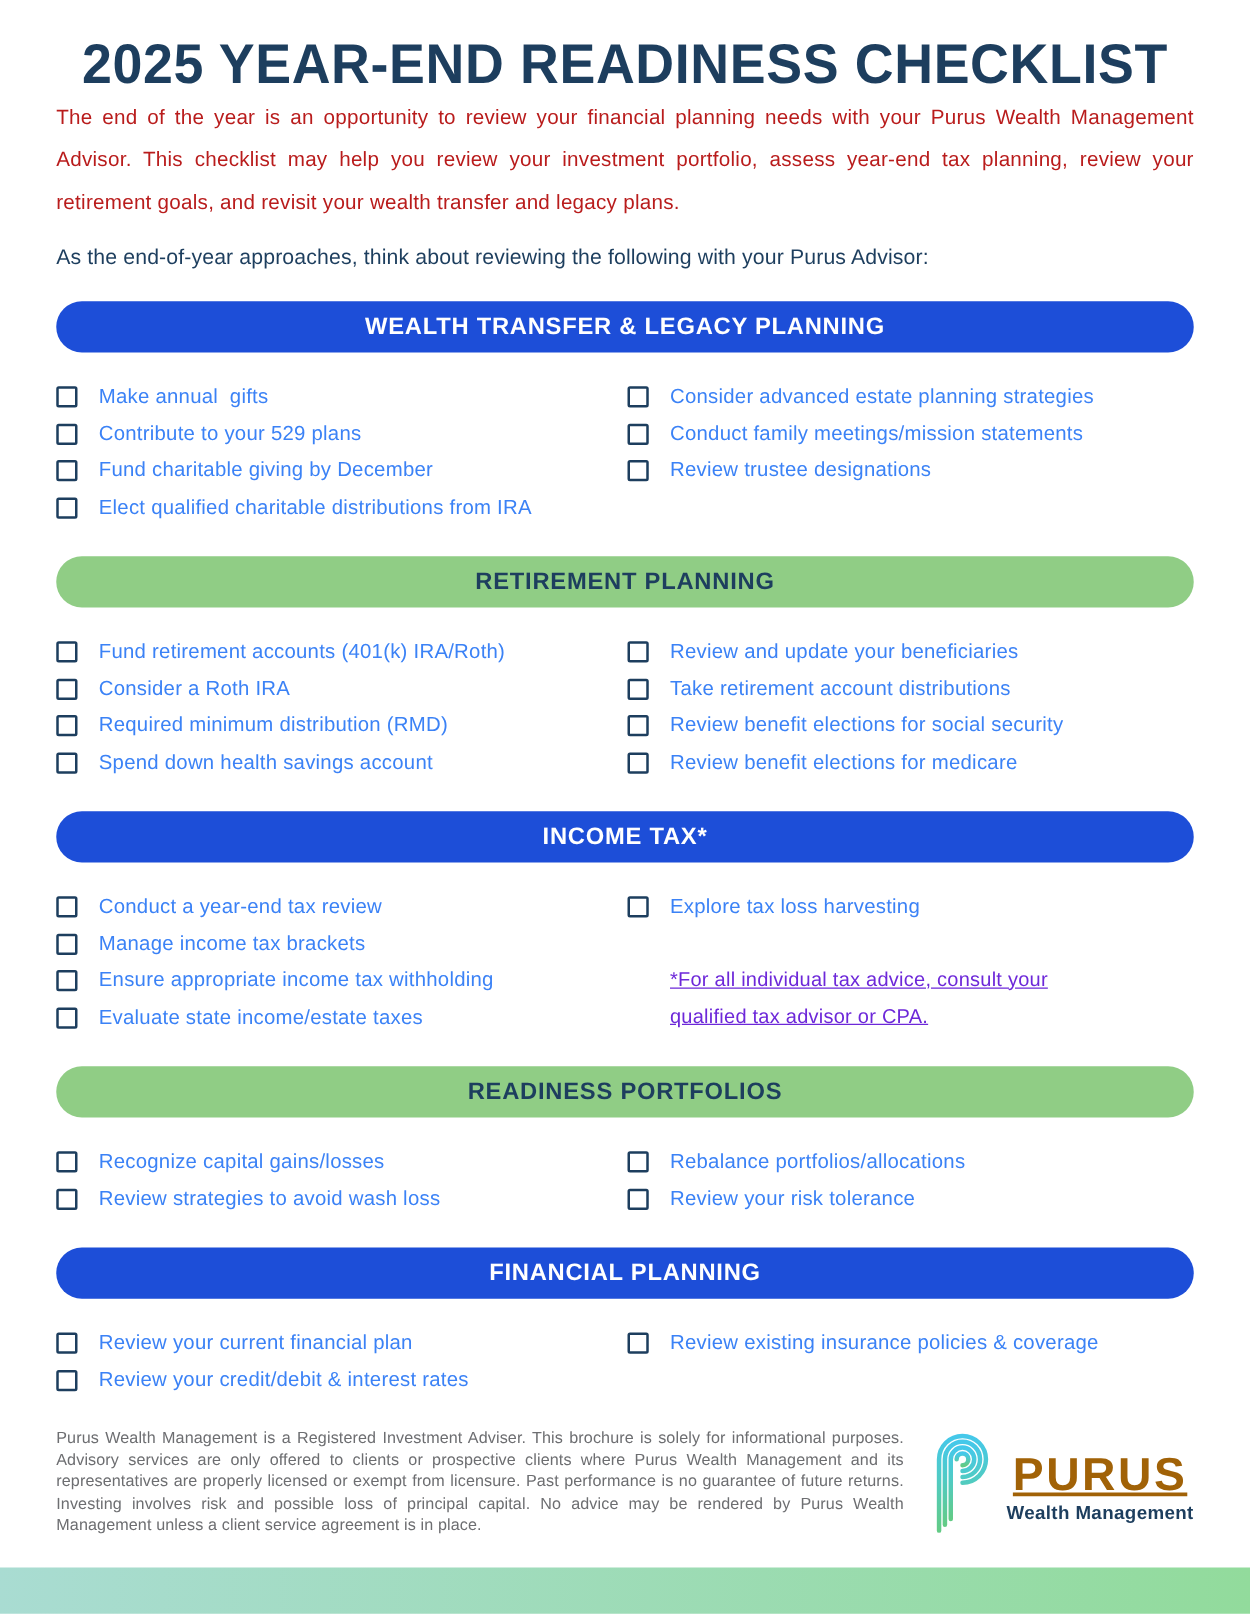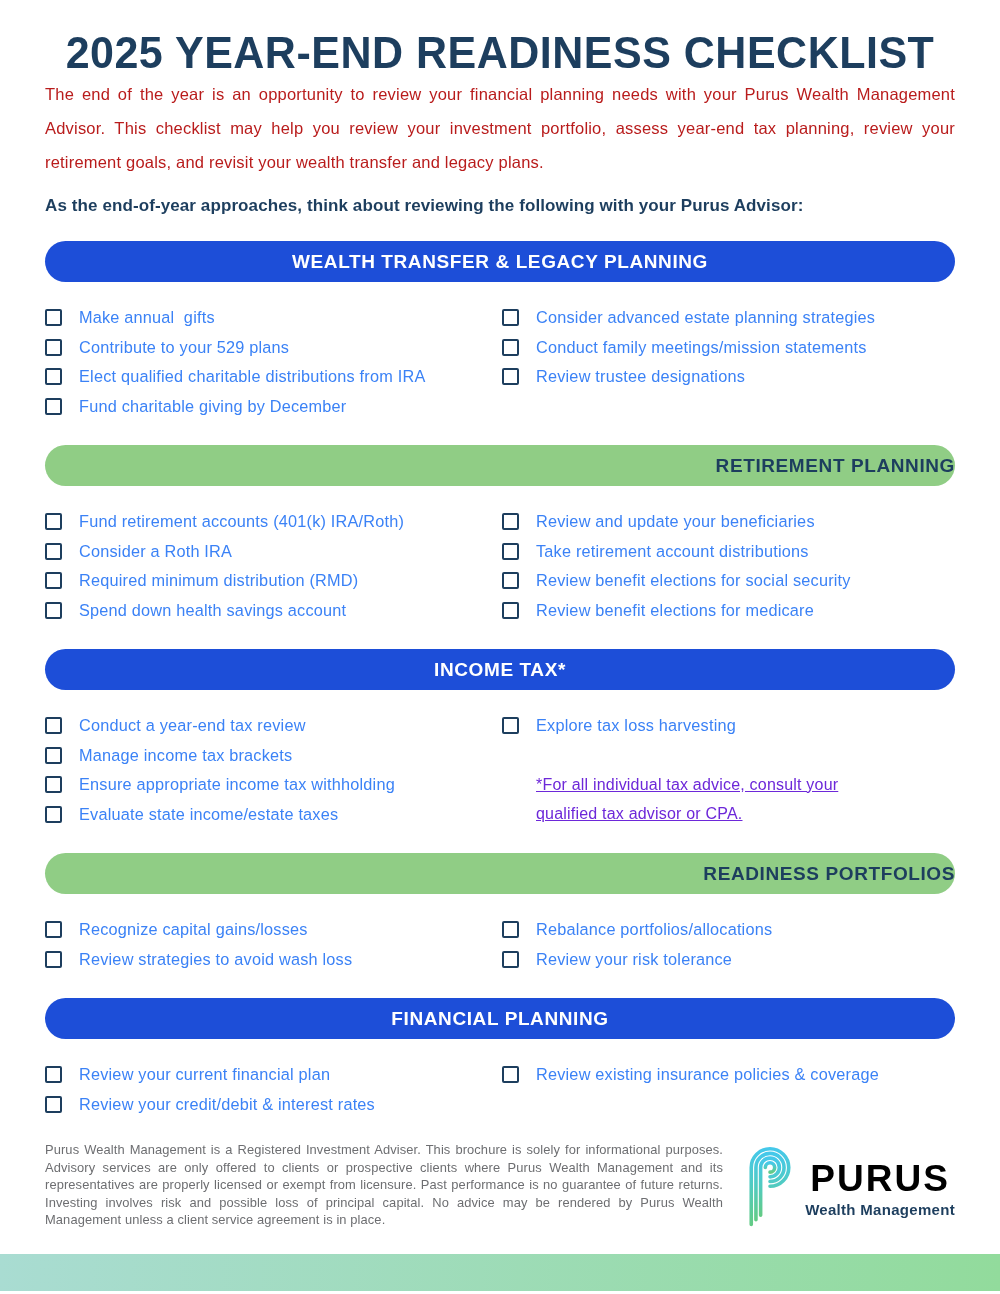--- a/index.html
+++ b/index.html
@@ -25,40 +25,40 @@
   .intro {
     font-size: 16.5px;
     line-height: 34px;
     text-align: justify;
     color: #b91c1c;
     letter-spacing: 0.2px;
   }
   .lead-in {
     margin-top: 17px;
     font-size: 17px;
-    font-weight: bold;
+    font-weight: normal;
     color: #1d3e5e;
     letter-spacing: 0.1px;
   }
 
   .banner {
     height: 41px;
     border-radius: 21px;
     display: flex;
     align-items: center;
     justify-content: center;
     font-weight: bold;
     font-size: 19px;
     letter-spacing: 0.6px;
     margin-top: 24px;
     margin-bottom: 21px;
   }
   .sections section:first-child .banner { margin-top: 25px; }
   .banner.navy  { background: #1d4ed8; color: #ffffff; }
-  .banner.green { background: #90cd85; color: #1d3e5e; justify-content: flex-end; }
+  .banner.green { background: #90cd85; color: #1d3e5e; }
 
   .cols { display: flex; }
   .col.left  { width: 457px; flex: none; }
   .col.right { flex: 1; }
 
   .item { height: 29.5px; display: flex; align-items: center; }
   .cbx {
     width: 17px; height: 17px;
     border: 2.5px solid #1d3e5e;
     border-radius: 2px;
@@ -98,23 +98,24 @@
     display: flex;
     align-items: center;
     justify-content: flex-end;
     gap: 10px;
     padding-top: 4px;
   }
   .logo-text { display: flex; flex-direction: column; align-items: center; }
   .logo-name {
     font-size: 37px;
     font-weight: bold;
-    color: #000000;
+    color: #a16207;
     letter-spacing: 2px;
     line-height: 1;
+    text-decoration: underline;
   }
   .logo-tagline {
     font-size: 15px;
     font-weight: bold;
     color: #1d3e5e;
     margin-top: 4px;
     letter-spacing: 0.3px;
   }
 
   .bottom-bar {
@@ -145,25 +146,25 @@
             <div class="item">
               <span class="cbx"></span>
               <span class="item-label">Make annual  gifts</span>
             </div>
             <div class="item">
               <span class="cbx"></span>
               <span class="item-label">Contribute to your 529 plans</span>
             </div>
             <div class="item">
               <span class="cbx"></span>
+              <span class="item-label">Fund charitable giving by December</span>
+            </div>
+            <div class="item">
+              <span class="cbx"></span>
               <span class="item-label">Elect qualified charitable distributions from IRA</span>
-            </div>
-            <div class="item">
-              <span class="cbx"></span>
-              <span class="item-label">Fund charitable giving by December</span>
             </div>
           </div>
           <div class="col right">
             <div class="item">
               <span class="cbx"></span>
               <span class="item-label">Consider advanced estate planning strategies</span>
             </div>
             <div class="item">
               <span class="cbx"></span>
               <span class="item-label">Conduct family meetings/mission statements</span>

